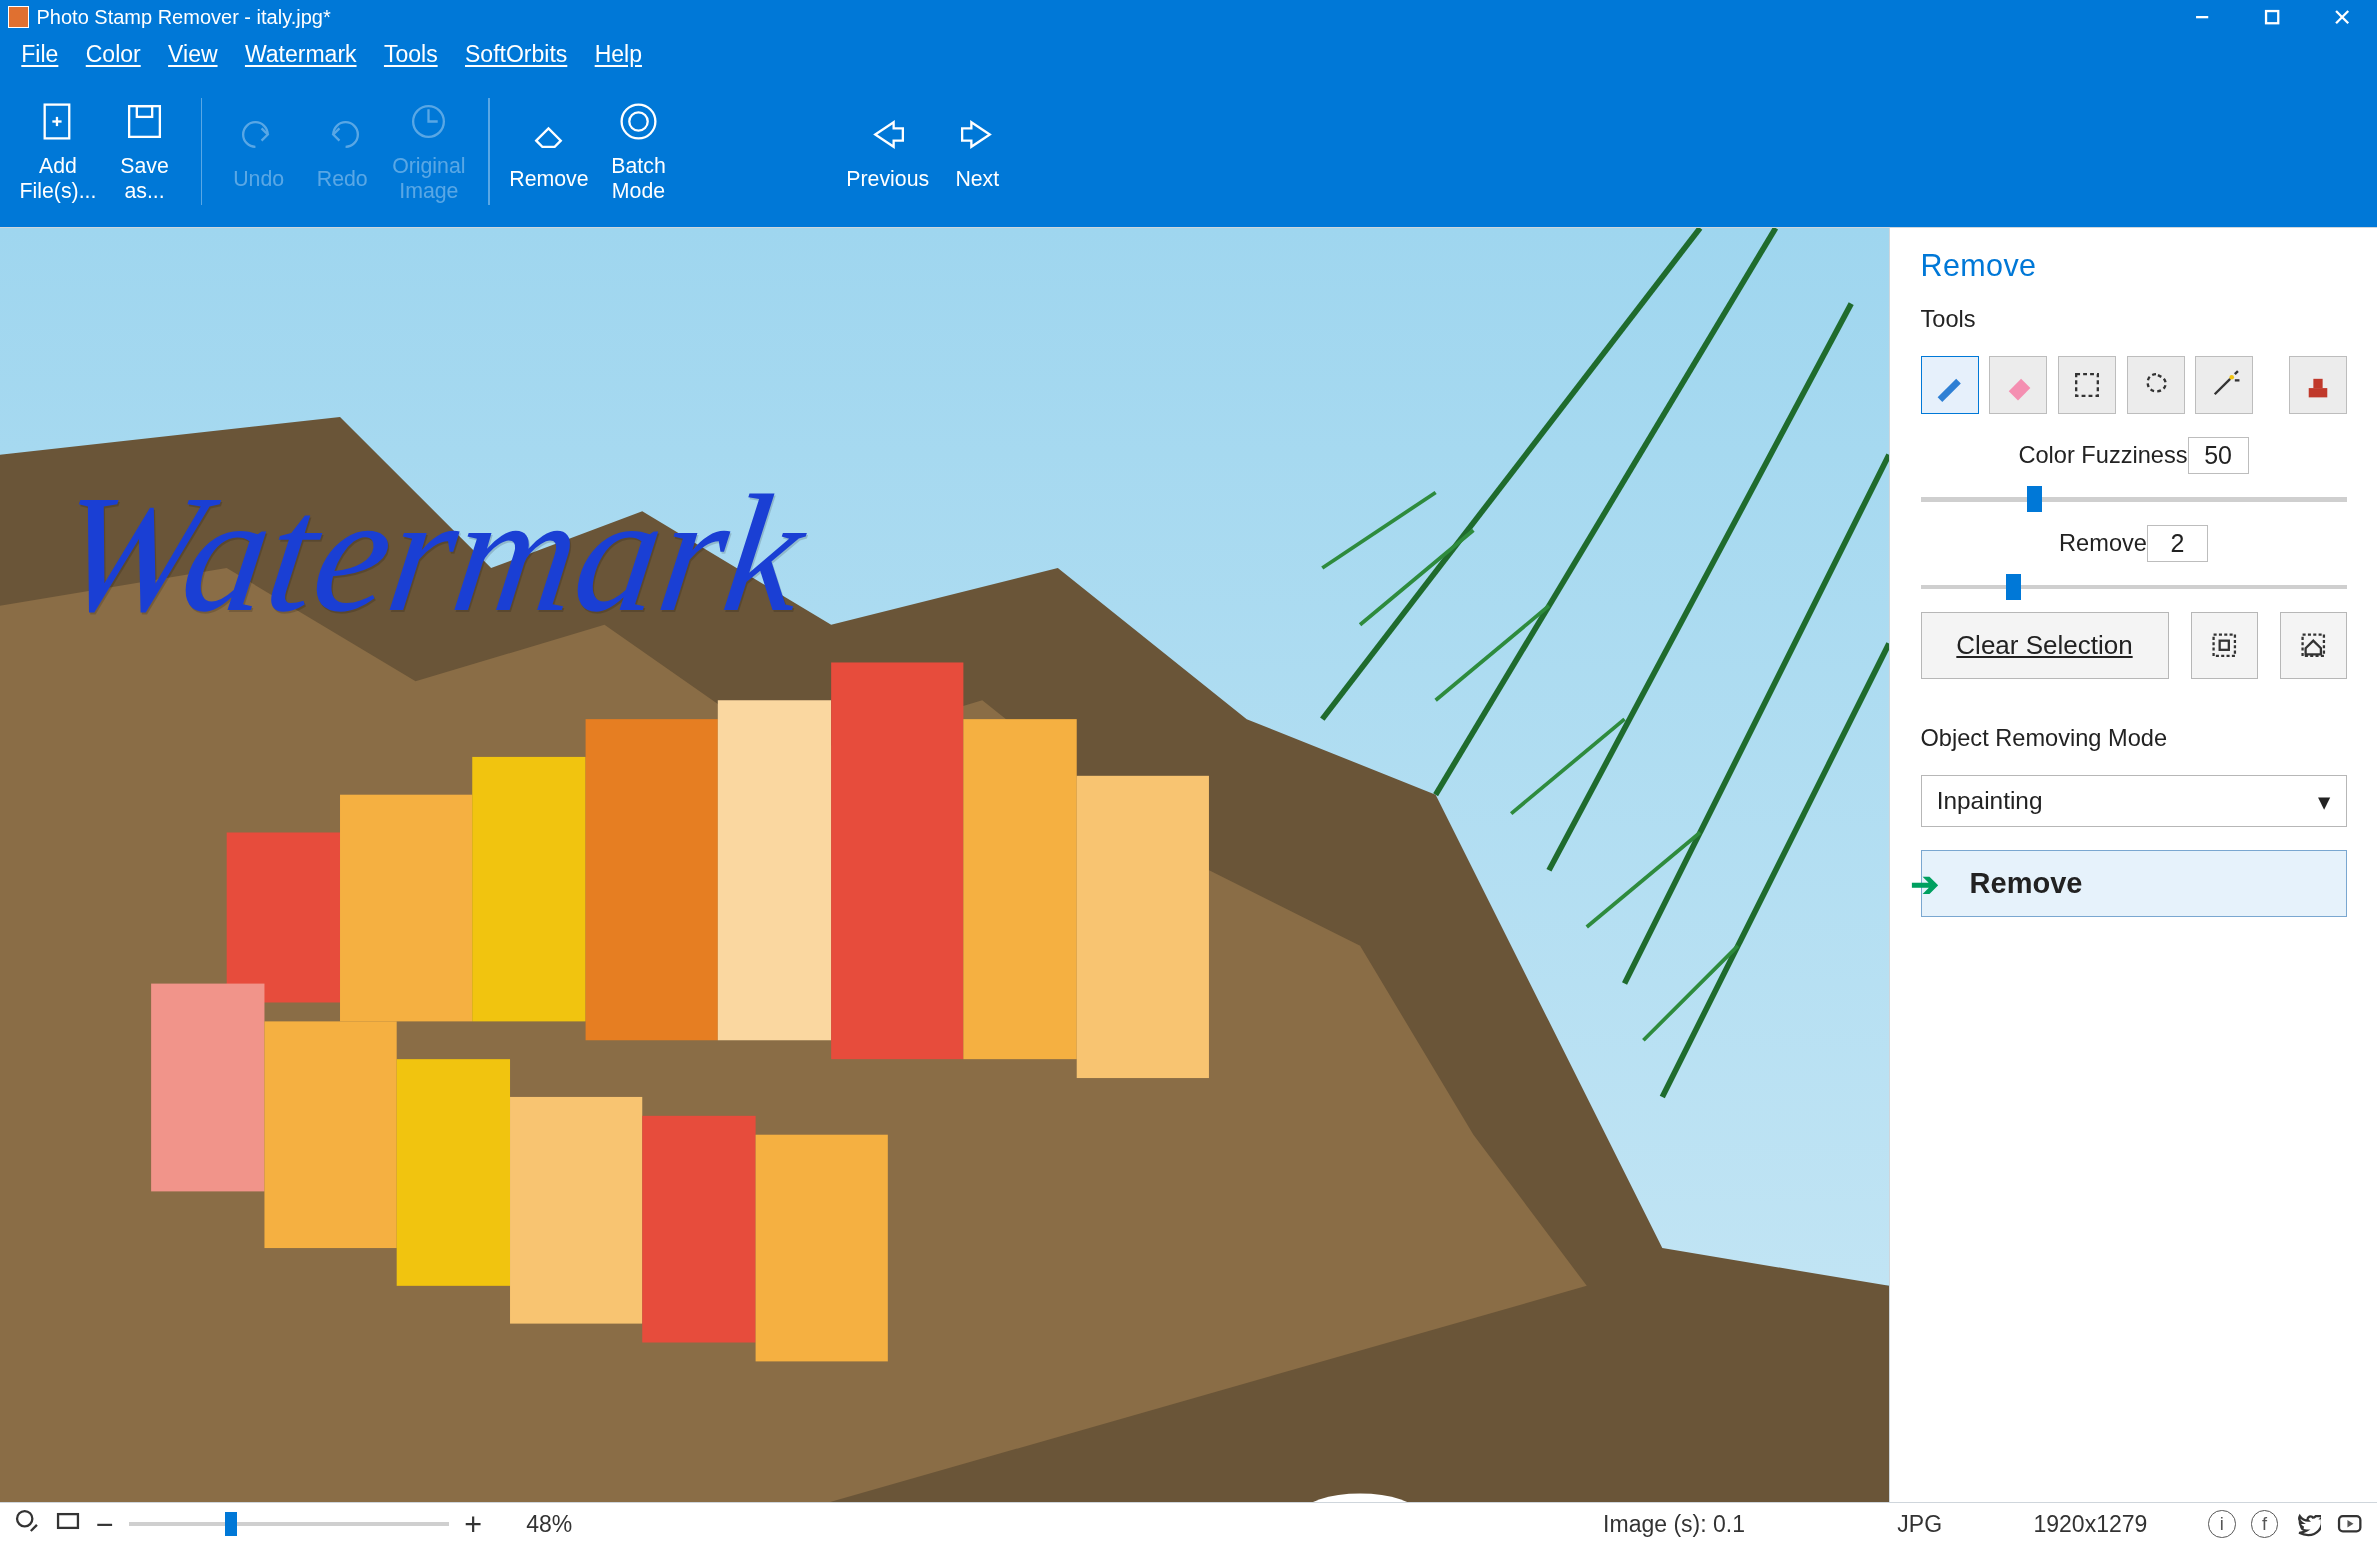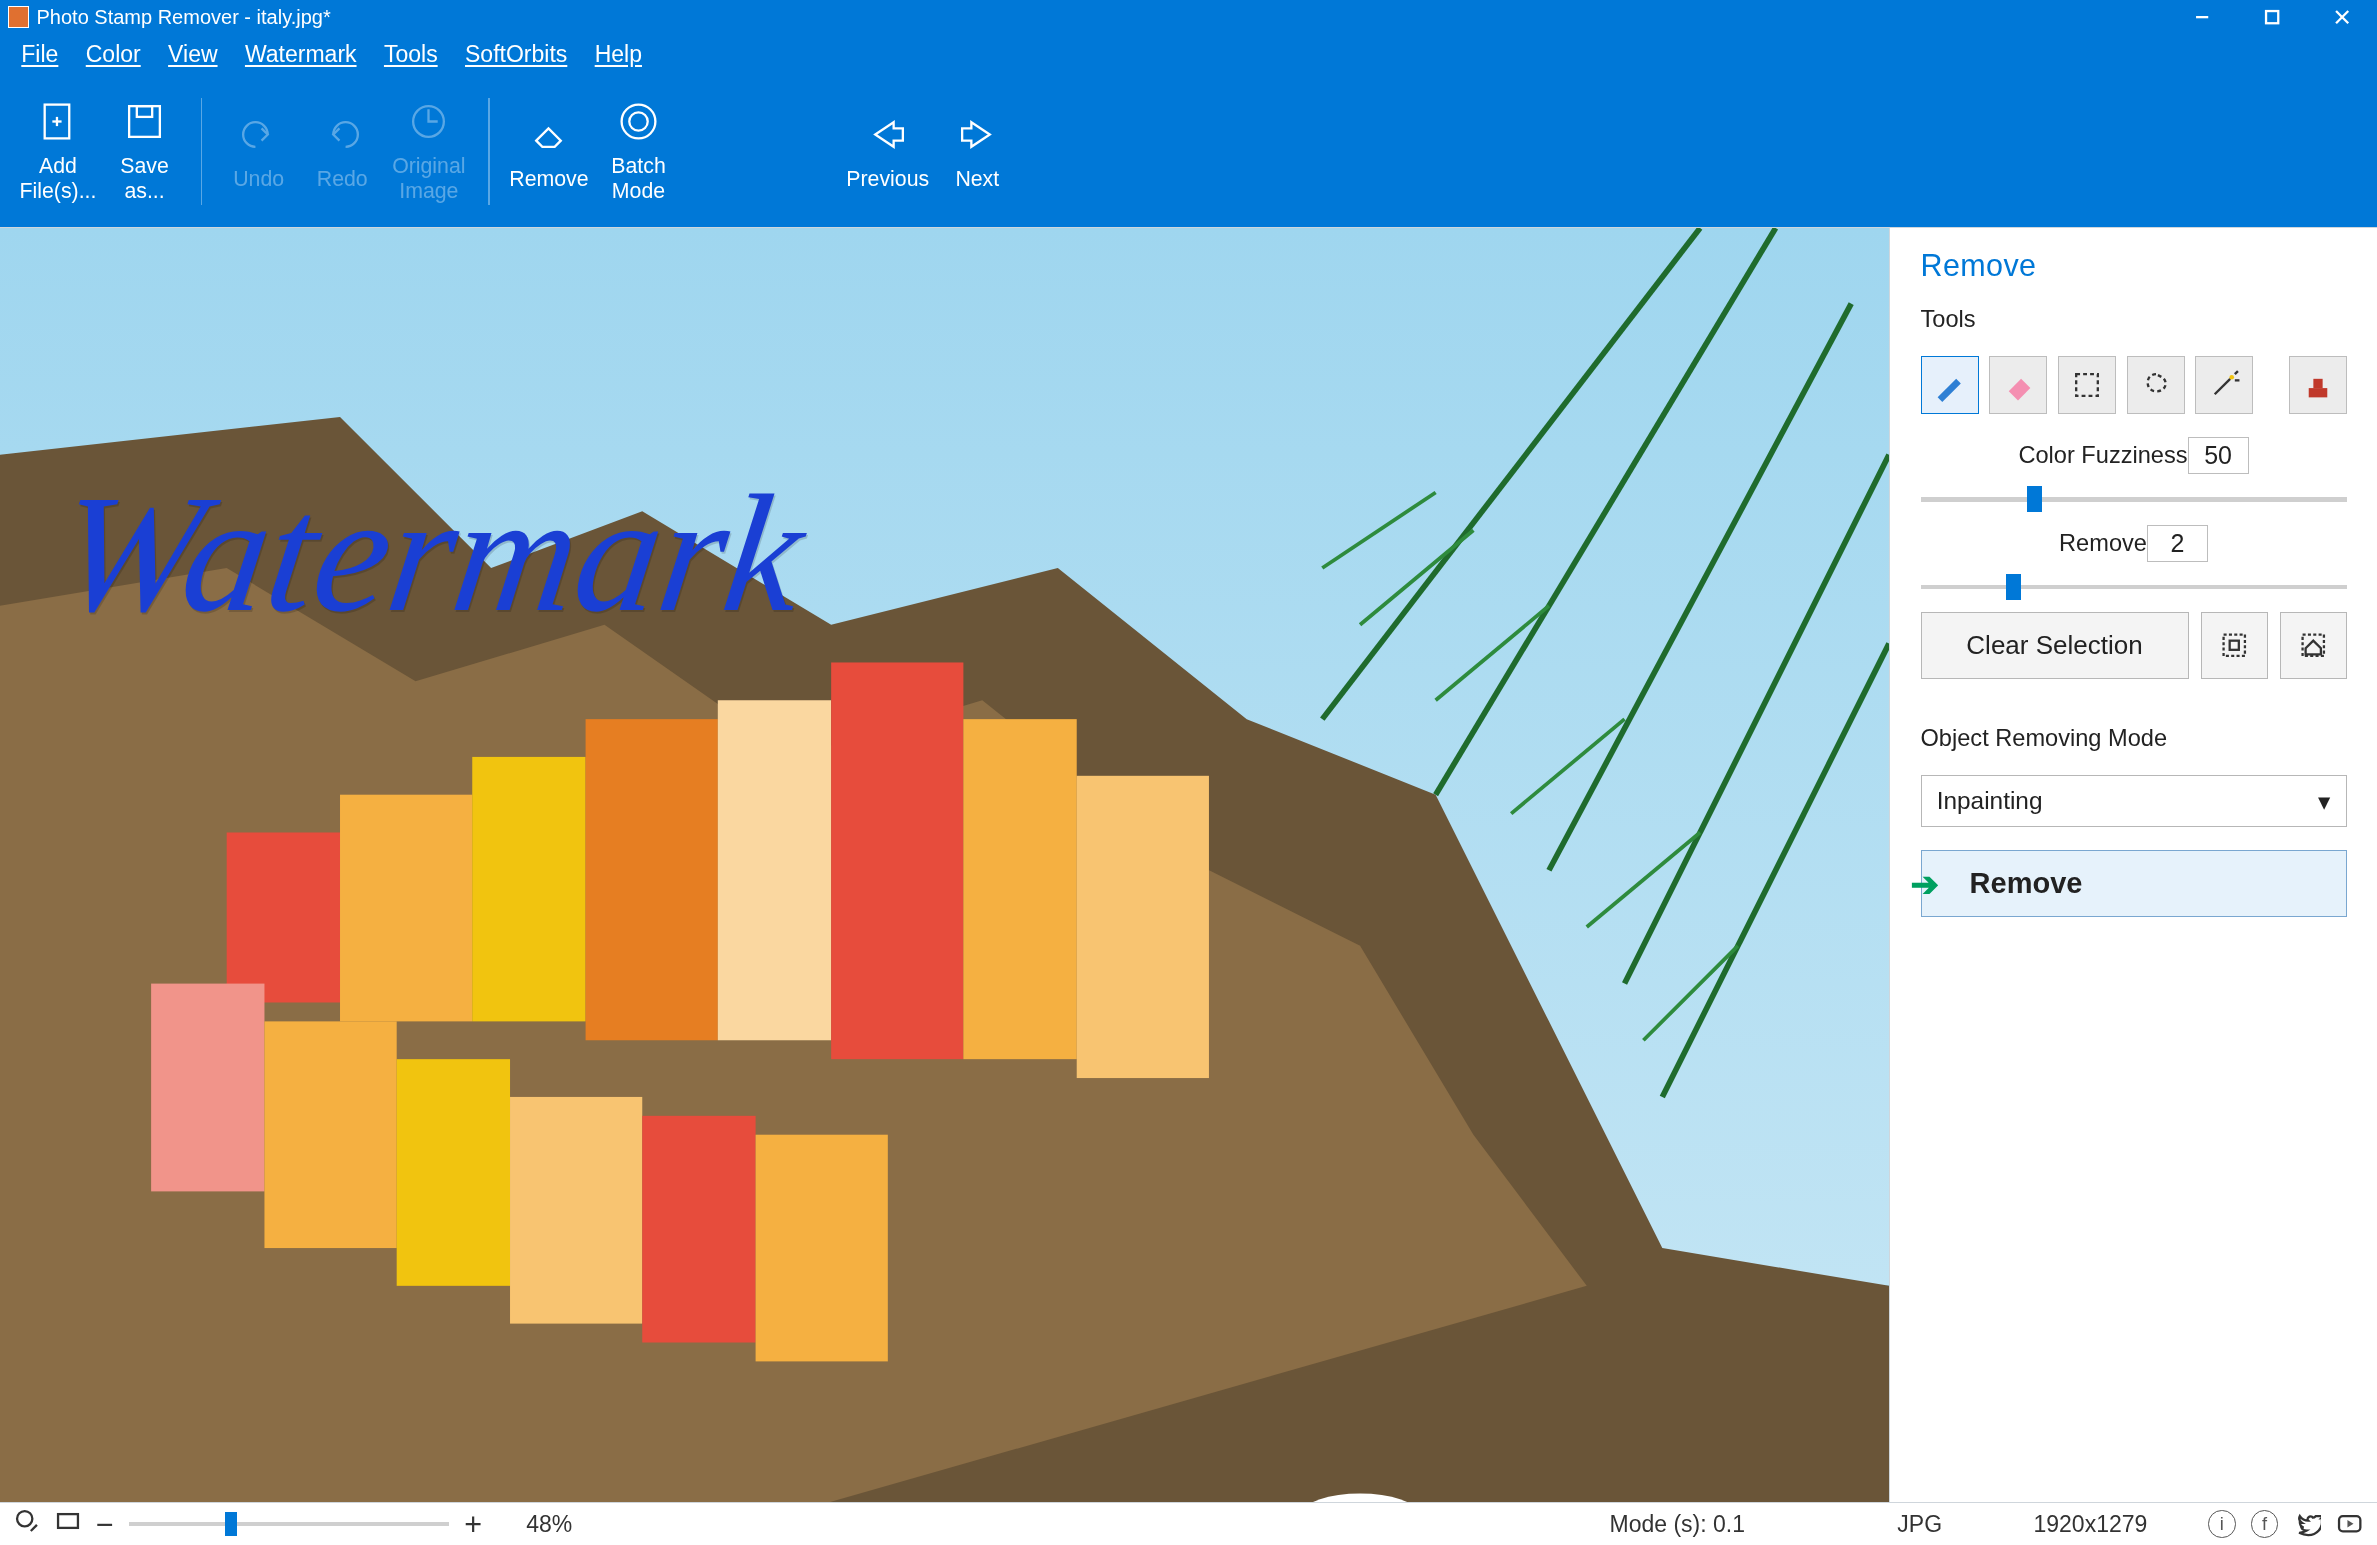--- a/index.html
+++ b/index.html
@@ -37,21 +37,21 @@
   .panel h2 { color: #0078d7; font-weight: 400; font-size: 30.5px; letter-spacing: 0.4px; }
   .panel .label { font-size: 23.6px; color:#222; }
   .tool-row { display:flex; gap: 10.7px; }
   .tool-row .spacer-tools { flex:1; }
   .tool-btn { width: 58px; height: 58px; background: #ececec; border: 1.5px solid #bdbdbd; display:flex; align-items:center; justify-content:center; }
   .tool-btn.selected { border-color: #0078d7; background:#e6f0fb; }
   .slider-row { display:flex; align-items:center; justify-content:center; }
   .slider-row .val-box { width: 61px; height: 37px; border: 1.5px solid #bdbdbd; display:flex; align-items:center; justify-content:center; font-size:25px; }
   .track { position: relative; height: 4.6px; background:#cfcfcf; width: 100%; }
   .thumb { position:absolute; top:-10.7px; width:15.2px; height:26px; background:#0078d7; }
-  .btn-row { display:flex; gap: 12px; }
+  .btn-row { display:flex; gap: 22px; text-decoration: underline; }
   .btn-big { height: 67px; flex:1; border: 1.5px solid #b7b7b7; background:#f4f4f4; font-size: 26px; display:flex; align-items:center; justify-content:center; }
   .btn-small { width: 67px; height: 67px; border: 1.5px solid #b7b7b7; background:#f4f4f4; display:flex; align-items:center; justify-content:center; }
   .dropdown { height: 52px; border: 1.5px solid #b7b7b7; display:flex; align-items:center; justify-content:space-between; padding:0 15.2px; font-size:24.4px; }
   .remove-btn { height: 67px; border: 1.5px solid #7aa7d0; background:#e6f2fb; display:flex; align-items:center; justify-content:center; gap: 30.5px; font-size:29px; font-weight:600; }
   .remove-btn .arrow { color:#00a060; font-size:34px; margin-left:-274px; }
 
   
   .status { height: 43px; border-top: 1.5px solid #cfd6dc; display:flex; align-items:center; padding: 0 13.7px; gap: 15.2px; font-size: 23px; color:#333; }
   .status .zoom-slider { position:relative; width:320px; height:4.6px; background:#cfcfcf; }
   .status .zthumb { position:absolute; top:-10px; width:12.2px; height:24.4px; background:#0078d7; }
@@ -344,21 +344,21 @@
     <div><svg width="26" height="26" viewBox="0 0 34 34">
           <rect x="4" y="8" width="26" height="18"></rect>
         </svg></div>
     <div style="font-size:30.5px;">−</div>
     <div class="zoom-slider">
         <div class="zthumb" style="left:30%"></div>
       </div>
     <div style="font-size:30.5px;">+</div>
     <div style="margin-left:29px">48%</div>
     <div class="flex"></div>
-    <div>Mode (s): 0.1</div>
+    <div>Image (s): 0.1</div>
     <div style="width:122px"></div>
     <div>JPG</div>
     <div style="width:61px"></div>
     <div>1920x1279</div>
     <div style="width:30.5px"></div>
     <div class="sicon">i</div>
     <div class="sicon">f</div>
     <div class="sicon plain">
         <svg width="27.4" height="27.4" stroke="none" fill="#555" viewBox="0 0 36 36">
           <path d="M30 8c-1 1-3 2-4 2-1-2-4-2-6 0-1 1-1 3 0 4-5 0-9-3-11-6-2 4 0 7 3 9-1 0-2 0-3-1 0 3 2 6 5 7-1 0-2 0-3 0 1 3 4 4 7 4-3 2-6 3-10 3 4 2 8 3 12 3 12 0 19-10 18-19 1-1 2-2 3-4-1 1-2 1-4 1 1-1 2-2 3-3z"></path>

